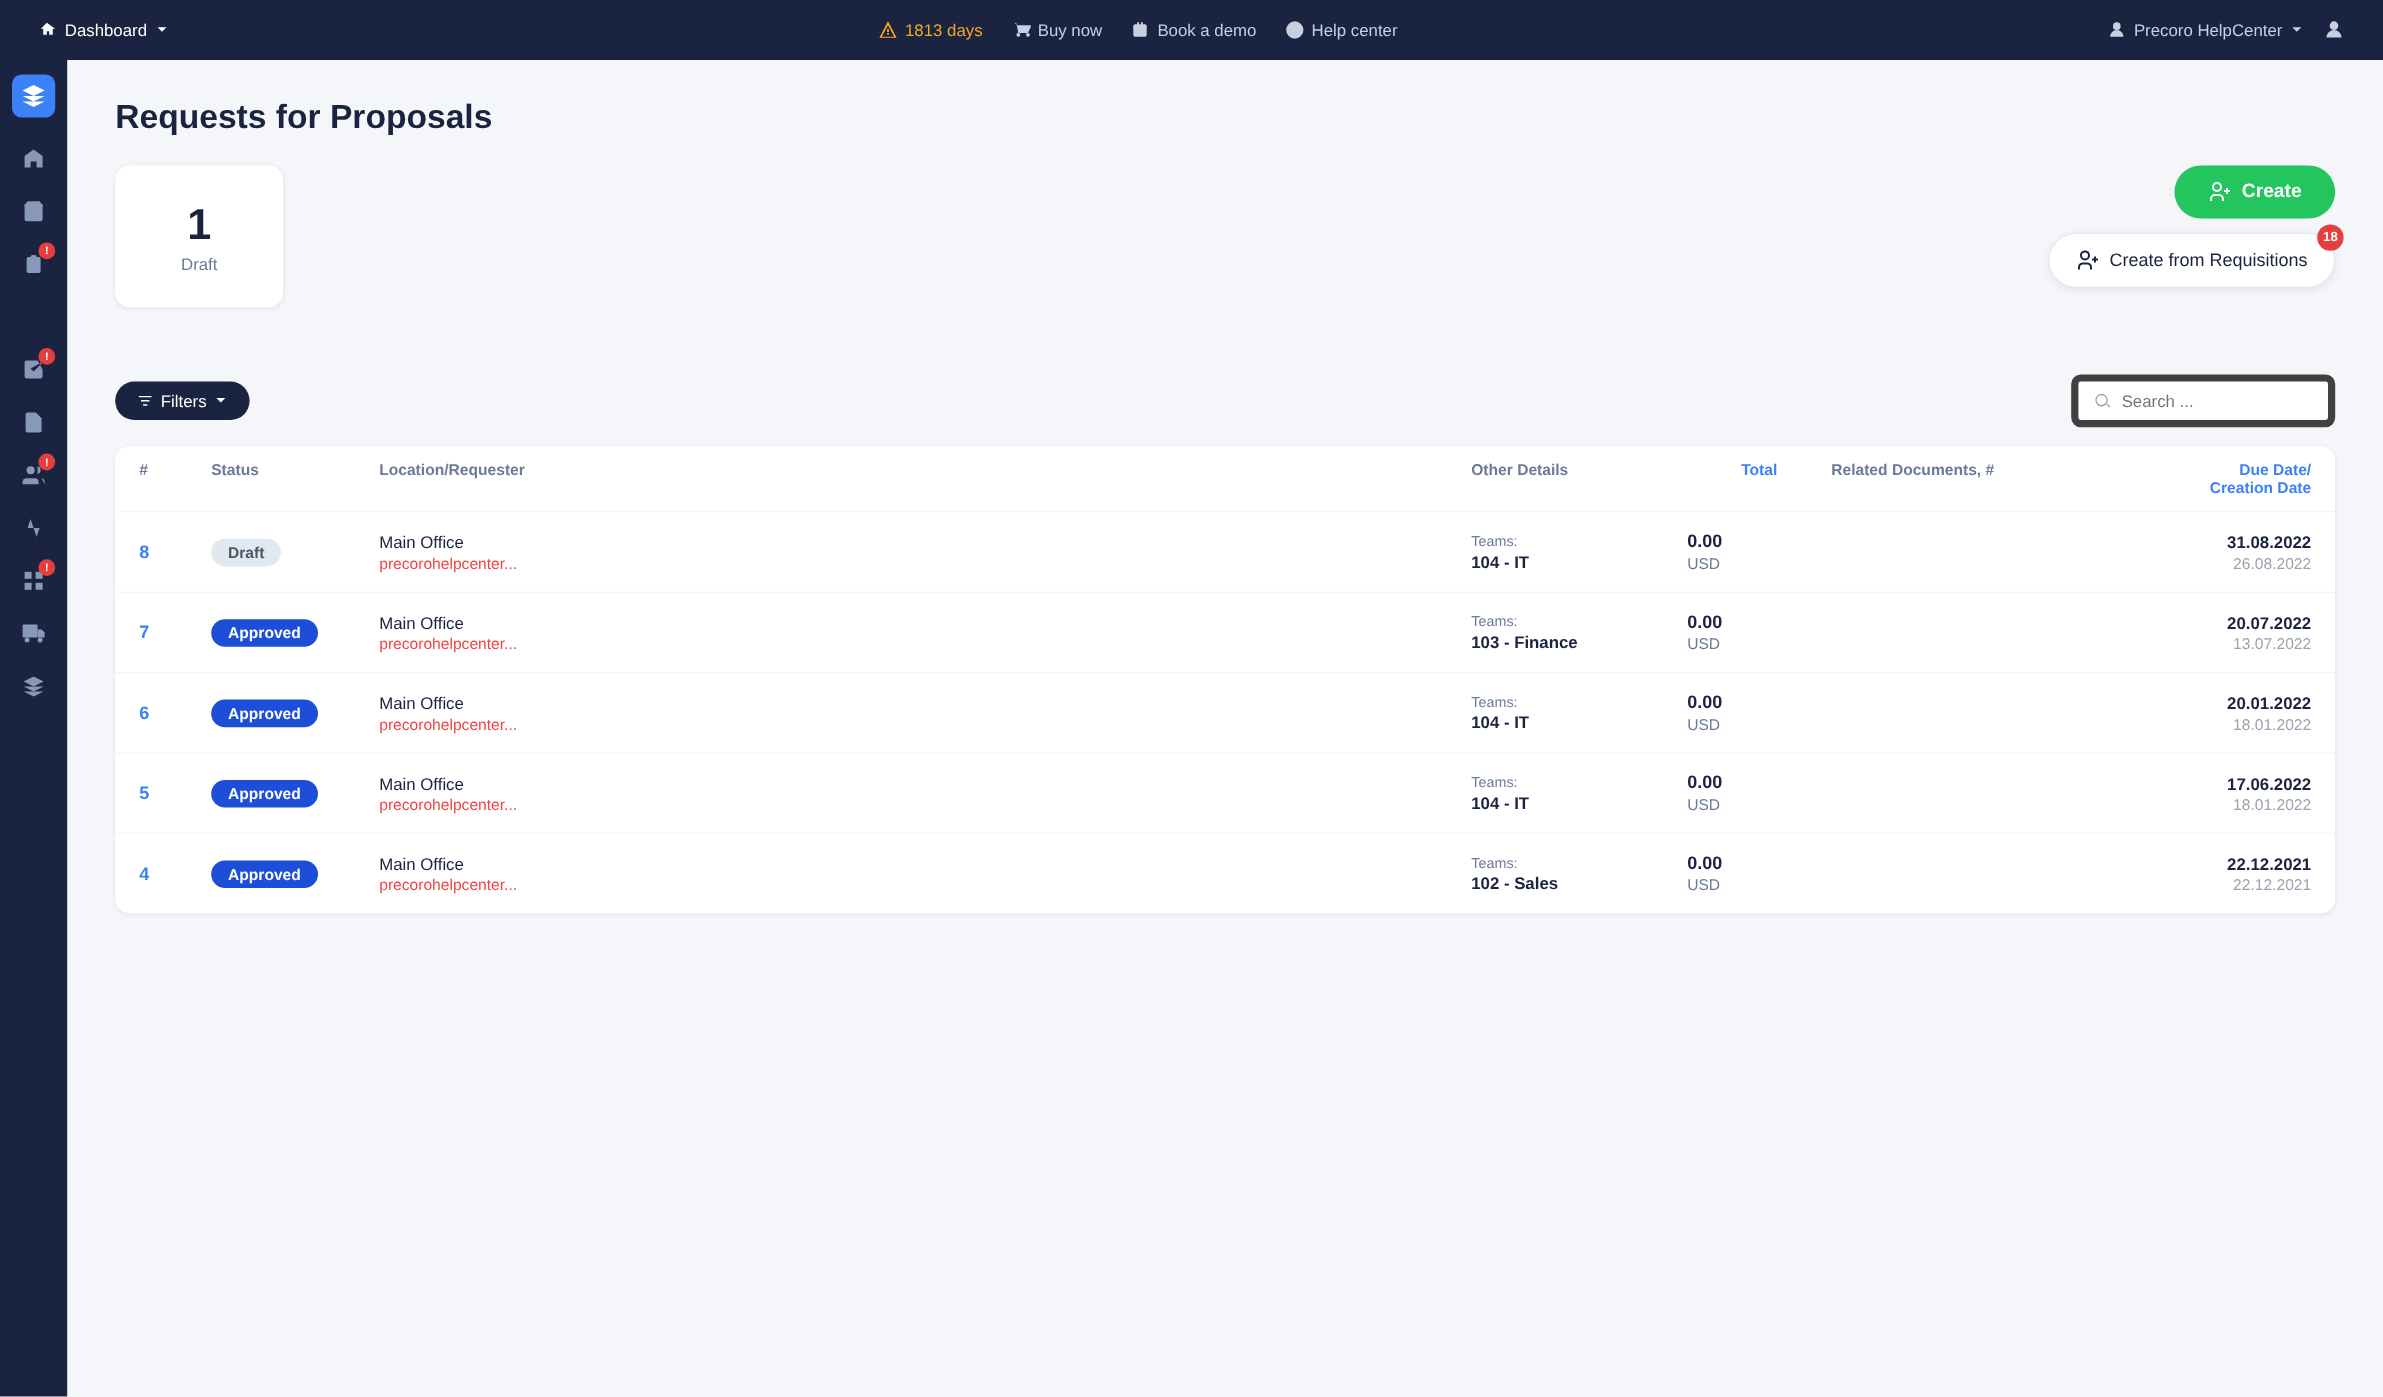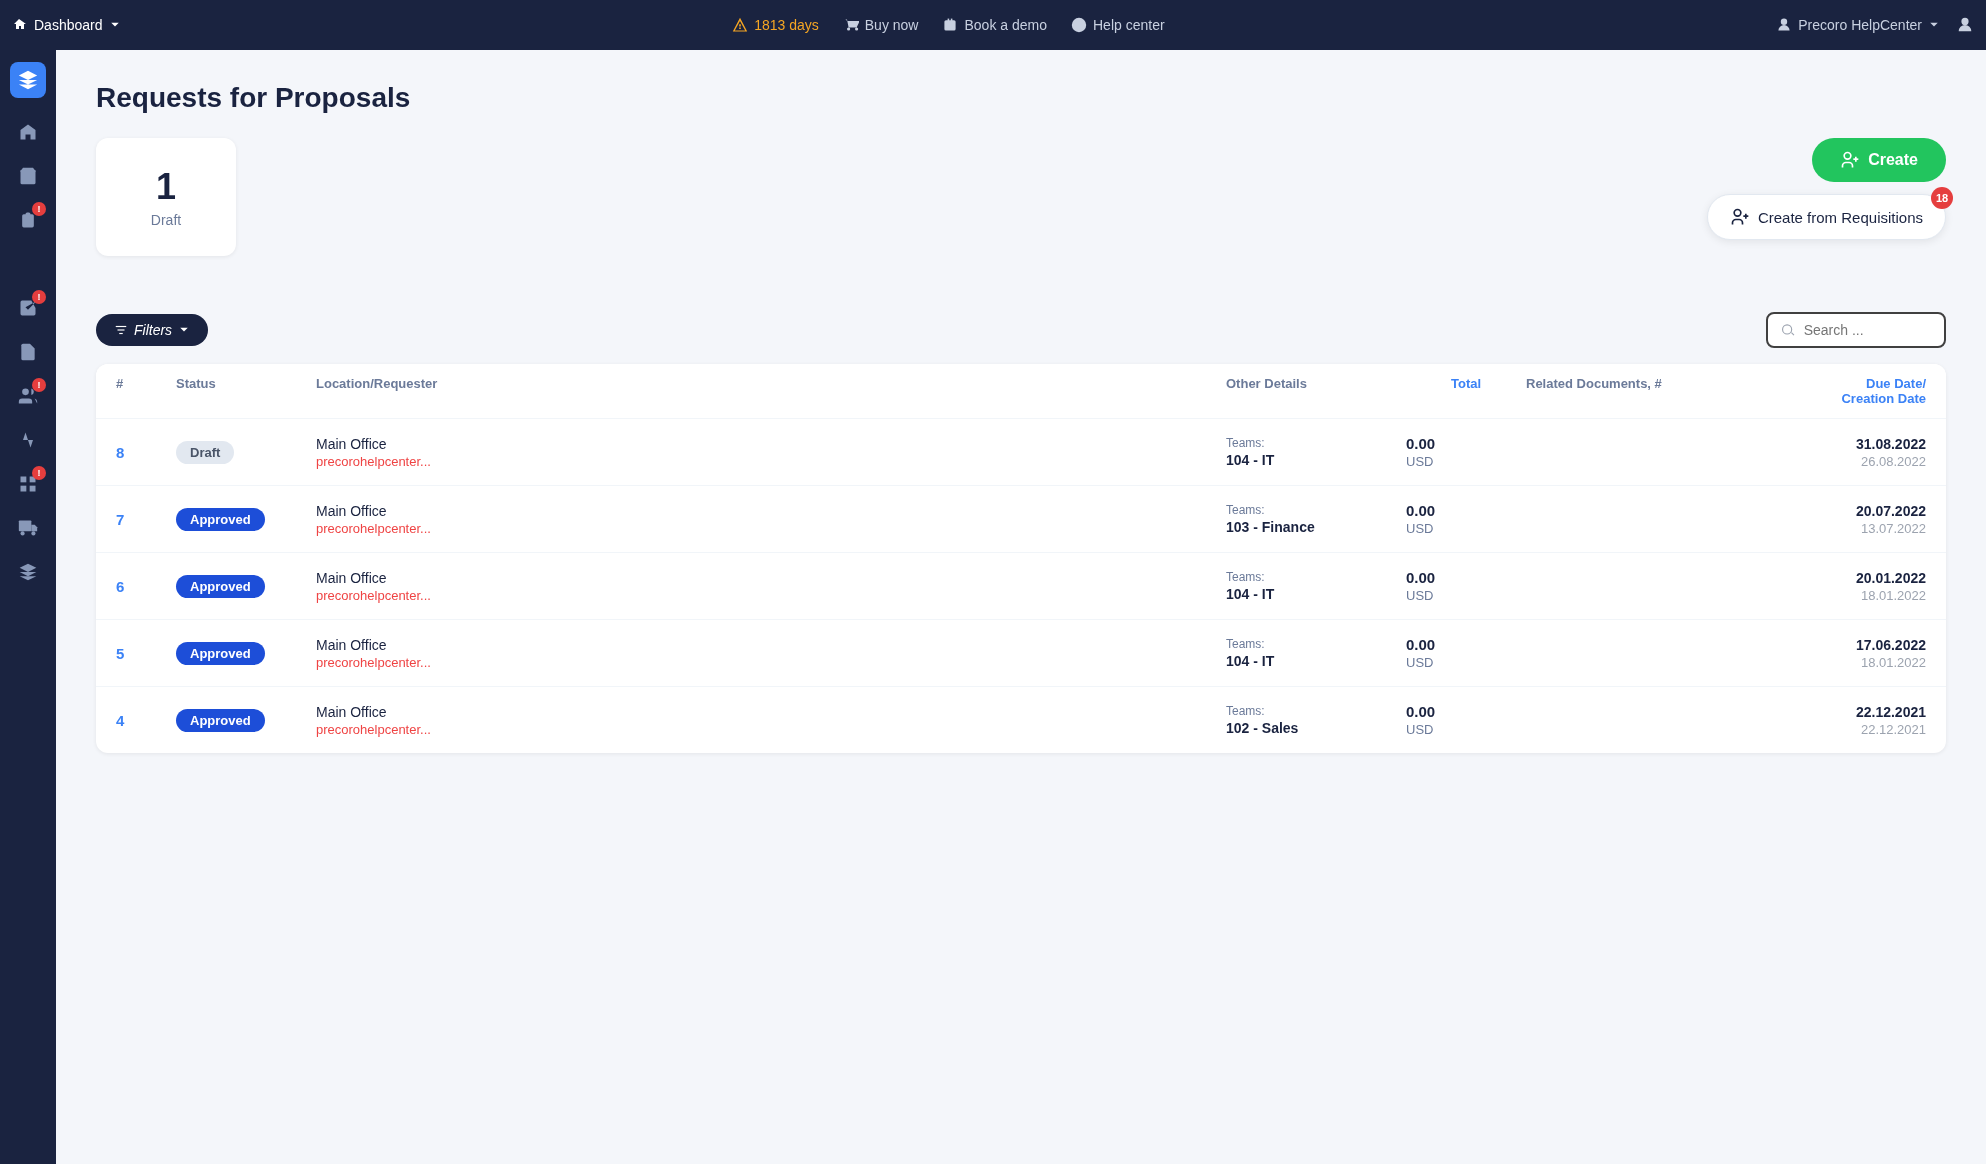--- a/index.html
+++ b/index.html
@@ -3,21 +3,21 @@
   <meta charset="utf-8">
   <style>
     * { box-sizing: border-box; margin: 0; padding: 0; }
     body { font-family: 'Segoe UI', Arial, sans-serif; background: #f4f6fa; display: flex; flex-direction: column; height: 100vh; overflow: hidden; }
 
     
     .top-nav {
       background: #1a2340;
       display: flex;
       align-items: center;
-      padding: 0 12px;
+      padding: 0 32px;
       height: 50px;
       color: #fff;
       font-size: 14px;
       flex-shrink: 0;
     }
     .top-nav .nav-left { display: flex; align-items: center; gap: 6px; cursor: pointer; }
     .top-nav .nav-left svg { width: 16px; height: 16px; fill: #fff; }
     .top-nav .nav-center { display: flex; align-items: center; gap: 24px; margin: 16px auto; }
     .top-nav .nav-center .warning { color: #f5a623; display: flex; align-items: center; gap: 6px; }
     .top-nav .nav-center .nav-item { display: flex; align-items: center; gap: 6px; cursor: pointer; color: #c8d0e0; }
@@ -158,31 +158,30 @@
       background: #1a2340;
       color: #fff;
       border: none;
       border-radius: 20px;
       padding: 8px 18px;
       font-size: 14px;
       cursor: pointer;
       display: flex;
       align-items: center;
       gap: 6px;
-      font-style: italic;
     }
     .search-box {
       background: #fff;
-      border: 2px solid #404040;
+      border: 6px solid #404040;
       border-radius: 8px;
       padding: 8px 14px;
       display: flex;
       align-items: center;
       gap: 8px;
-      width: 180px;
+      width: 220px;
     }
     .search-box input {
       border: none;
       outline: none;
       font-size: 14px;
       color: #6b7a99;
       width: 100%;
       background: transparent;
     }
     .search-box svg { width: 16px; height: 16px; fill: #9ca3af; }

